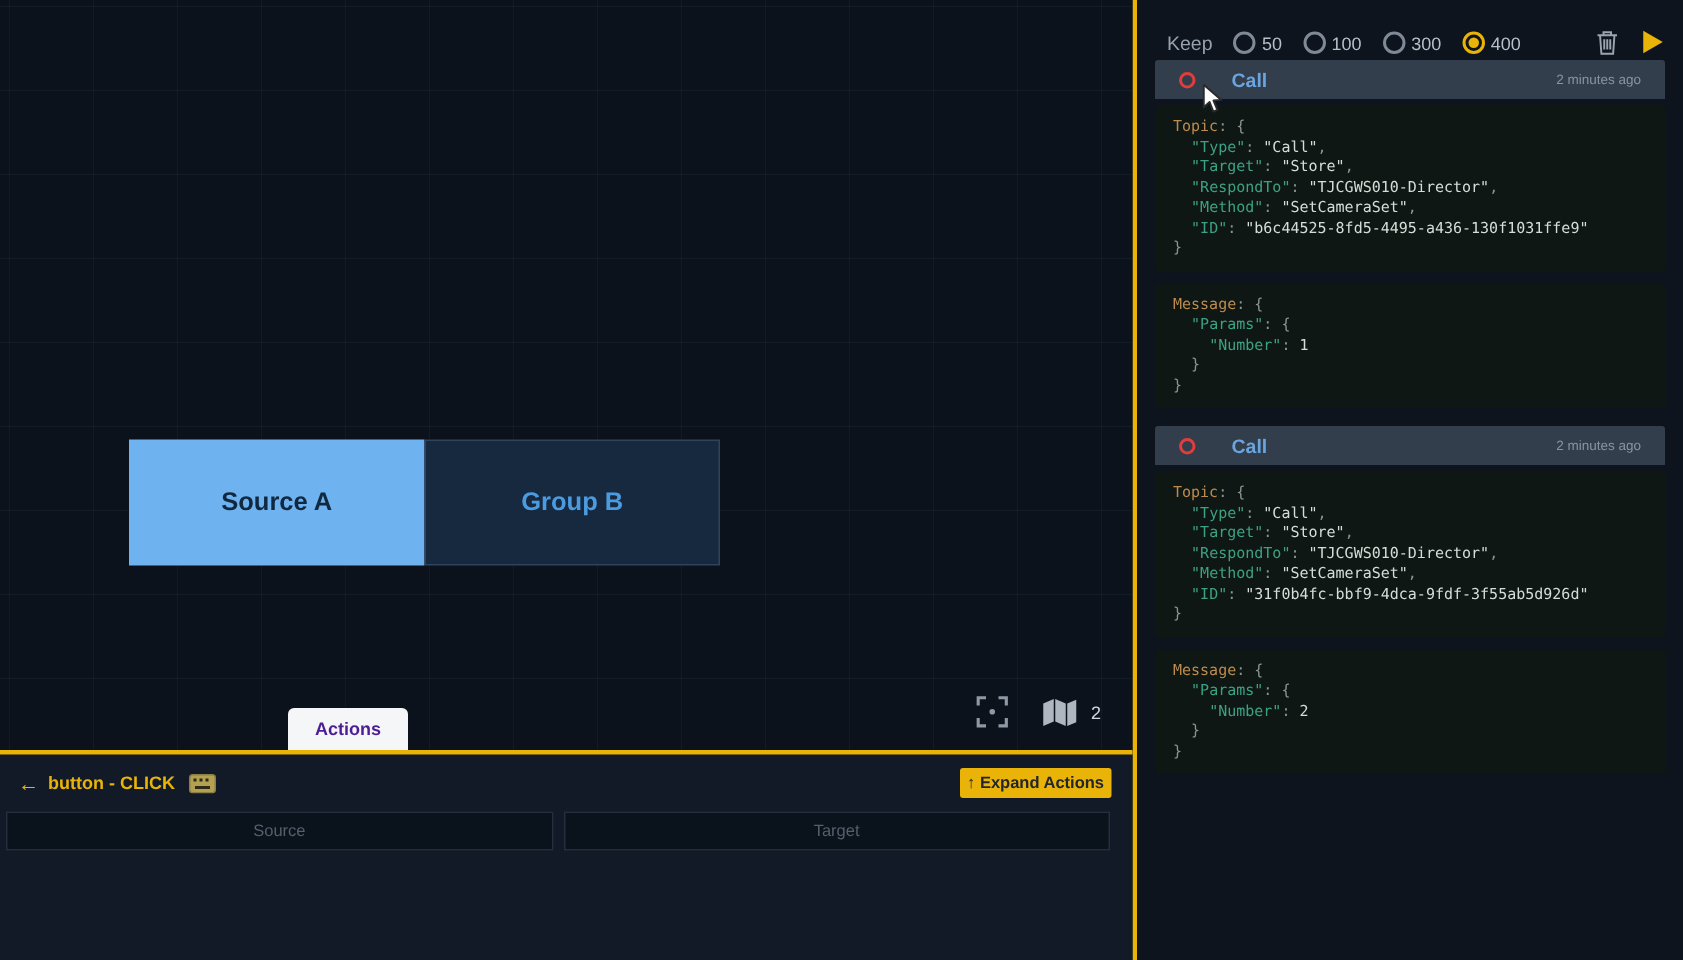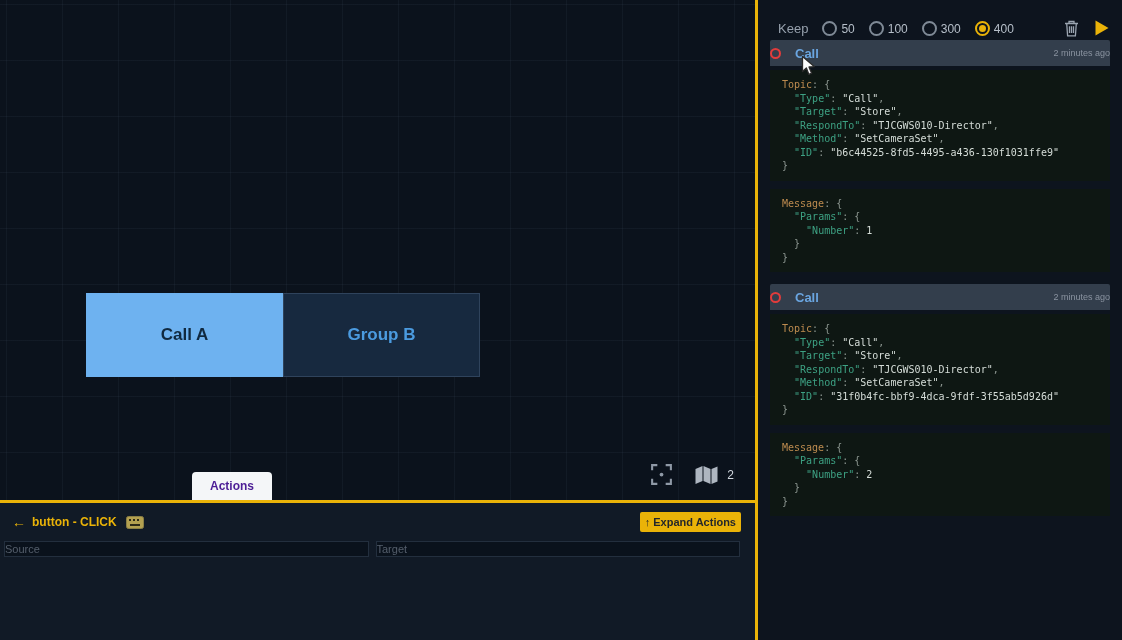--- a/index.html
+++ b/index.html
@@ -29,40 +29,40 @@
   
   .bottom-panel{flex:1;background:#111a26}
   .bp-header{display:flex;align-items:center;padding:9px 14px 0 12px}
   .bp-title-wrap{display:flex;align-items:center;gap:6px}
   .back-arrow{color:#eab308;font-size:14px;font-weight:bold;cursor:pointer}
   .bp-title{color:#eab308;font-size:12px;font-weight:bold}
   .kbd-icon{display:flex;align-items:center;margin-left:3px}
   .expand-btn{margin-left:auto;background:#eab308;border:none;color:#23262b;font-family:inherit;
     font-size:11px;font-weight:bold;padding:4px 5px;border-radius:2px;cursor:pointer}
   .bp-inputs{display:flex;gap:7px;margin:9px 15px 0 4px}
-  .bp-inputs input{flex:1;height:16px;background:#0a121c;border:1px solid #232f3e;color:#cfd6de;
-    font-family:inherit;font-size:11px;outline:none}
+  .bp-inputs input{flex:1;height:26px;background:#0a121c;border:1px solid #232f3e;color:#cfd6de;
+    font-family:inherit;font-size:11px;text-align:center;outline:none}
   .bp-inputs input::placeholder{color:#555f6c}
 
   
   .right-panel{flex:1;background:#0d141e;display:flex;flex-direction:column;overflow:hidden}
   .rp-topbar{display:flex;align-items:center;height:40px;padding:16px 12px 0 20px;flex:0 0 auto}
   .keep-label{font-size:13px;color:#97a1ad;margin-right:14px}
   .keep-options{display:flex;align-items:center;gap:14px}
   .keep-opt{display:flex;align-items:flex-end;gap:4px;cursor:pointer}
   .radio{width:15px;height:15px;border:2px solid #7f8a96;border-radius:50%;position:relative}
   .keep-opt.selected .radio{border-color:#eab308}
   .keep-opt.selected .radio::after{content:"";position:absolute;inset:2px;background:#eab308;border-radius:50%}
   .kolbl{font-size:12px;color:#b6bfc9}
   .rp-spacer{flex:1}
   .rp-actions{display:flex;align-items:center;gap:15px}
 
   .messages{flex:1;padding:0 12px;display:flex;flex-direction:column;gap:12px;overflow:hidden}
   .msg-card{display:flex;flex-direction:column}
-  .msg-header{height:26px;background:#333e4c;display:flex;align-items:center;padding:0 0;gap:14px;
+  .msg-header{height:26px;background:#333e4c;display:flex;align-items:center;padding:0 16px;gap:24px;
     border-radius:2px 2px 0 0;cursor:pointer}
   .calldot{width:11px;height:11px;border:2px solid #e23c3c;border-radius:50%;flex:0 0 auto}
   .msg-title{font-size:13px;font-weight:bold;color:#6aa5e0}
   .msg-time{margin-left:auto;font-size:9px;color:#8a93a0}
   .code-block{background:#0e1713;color:#8b958f;margin-top:4px;white-space:pre;
     font-family:"DejaVu Sans Mono",monospace;font-size:10px;line-height:13.5px;
     padding:8px 12px;overflow:hidden}
   .code-block + .code-block{margin-top:8px}
   .code-block .lbl{color:#bd8b4f}
   .code-block .key{color:#3da183}
@@ -73,21 +73,21 @@
 </style>
 </head>
 <body>
 
 <div class="app">
 
   <div class="left-col">
 
     <div class="canvas">
       <div class="group-row">
-        <div class="group-btn group-a">Call A</div>
+        <div class="group-btn group-a">Source A</div>
         <div class="group-btn group-b">Group B</div>
       </div>
 
       <div class="canvas-controls">
         <span class="icon-btn">
           <svg width="25" height="25" viewBox="0 0 24 24">
             <path d="M3 8 V3 H8 M16 3 H21 V8 M21 16 V21 H16 M8 21 H3 V16" stroke="#8f99a6" stroke-width="2" fill="none"></path>
             <circle cx="12" cy="12" r="1.8" fill="#8f99a6"></circle>
           </svg>
         </span>

